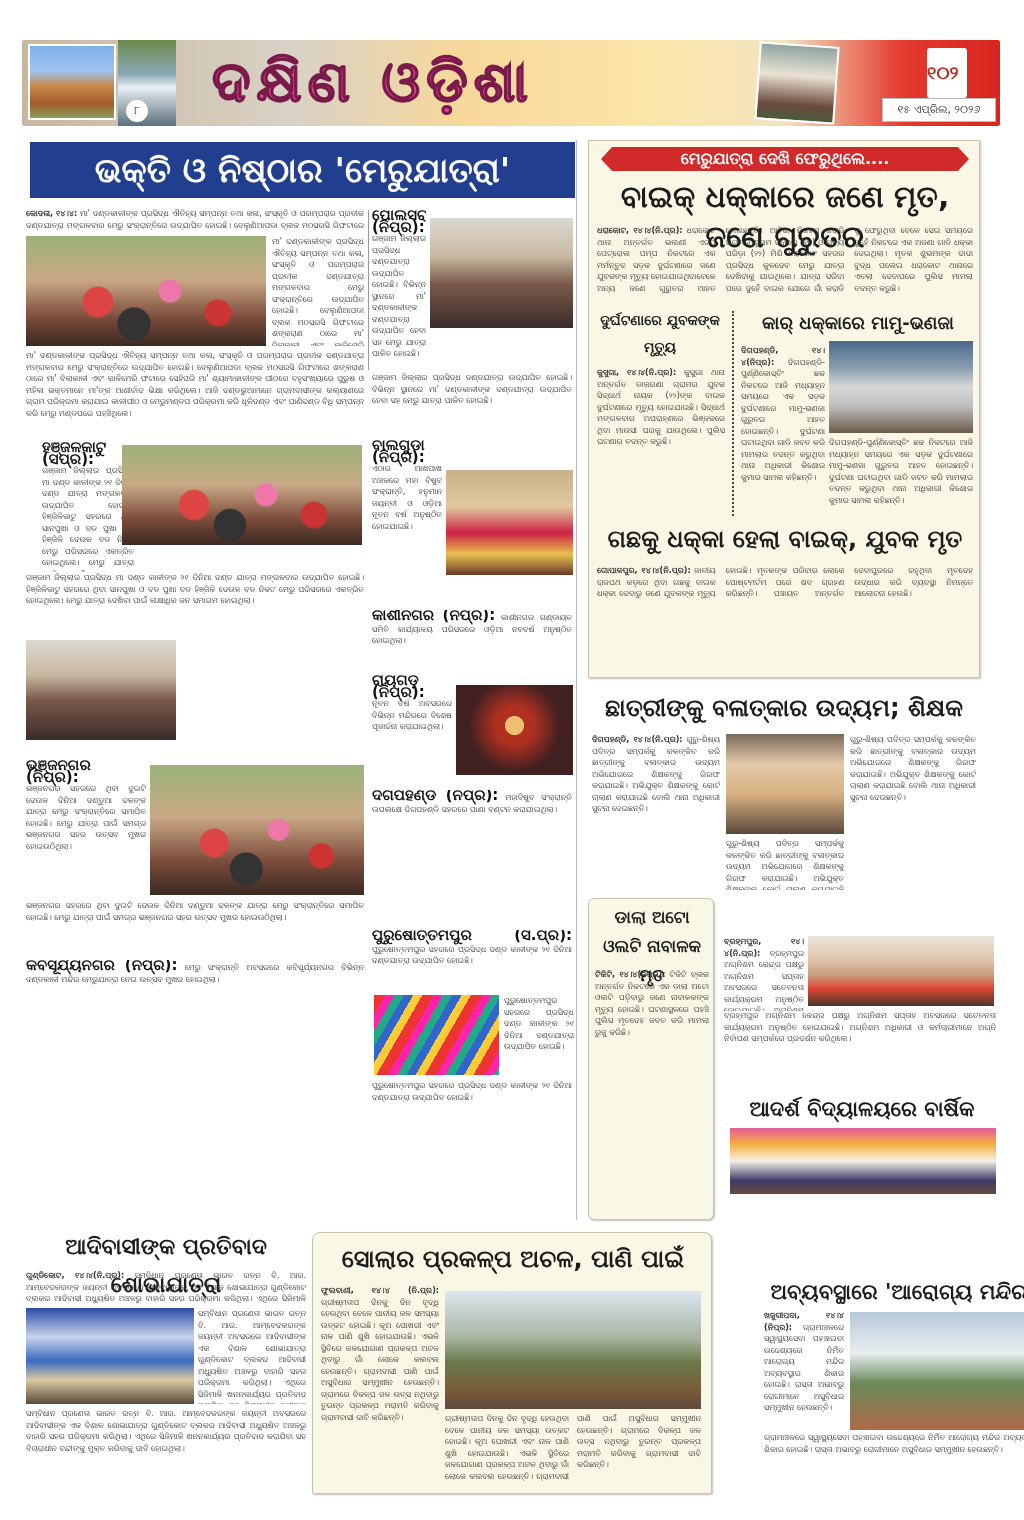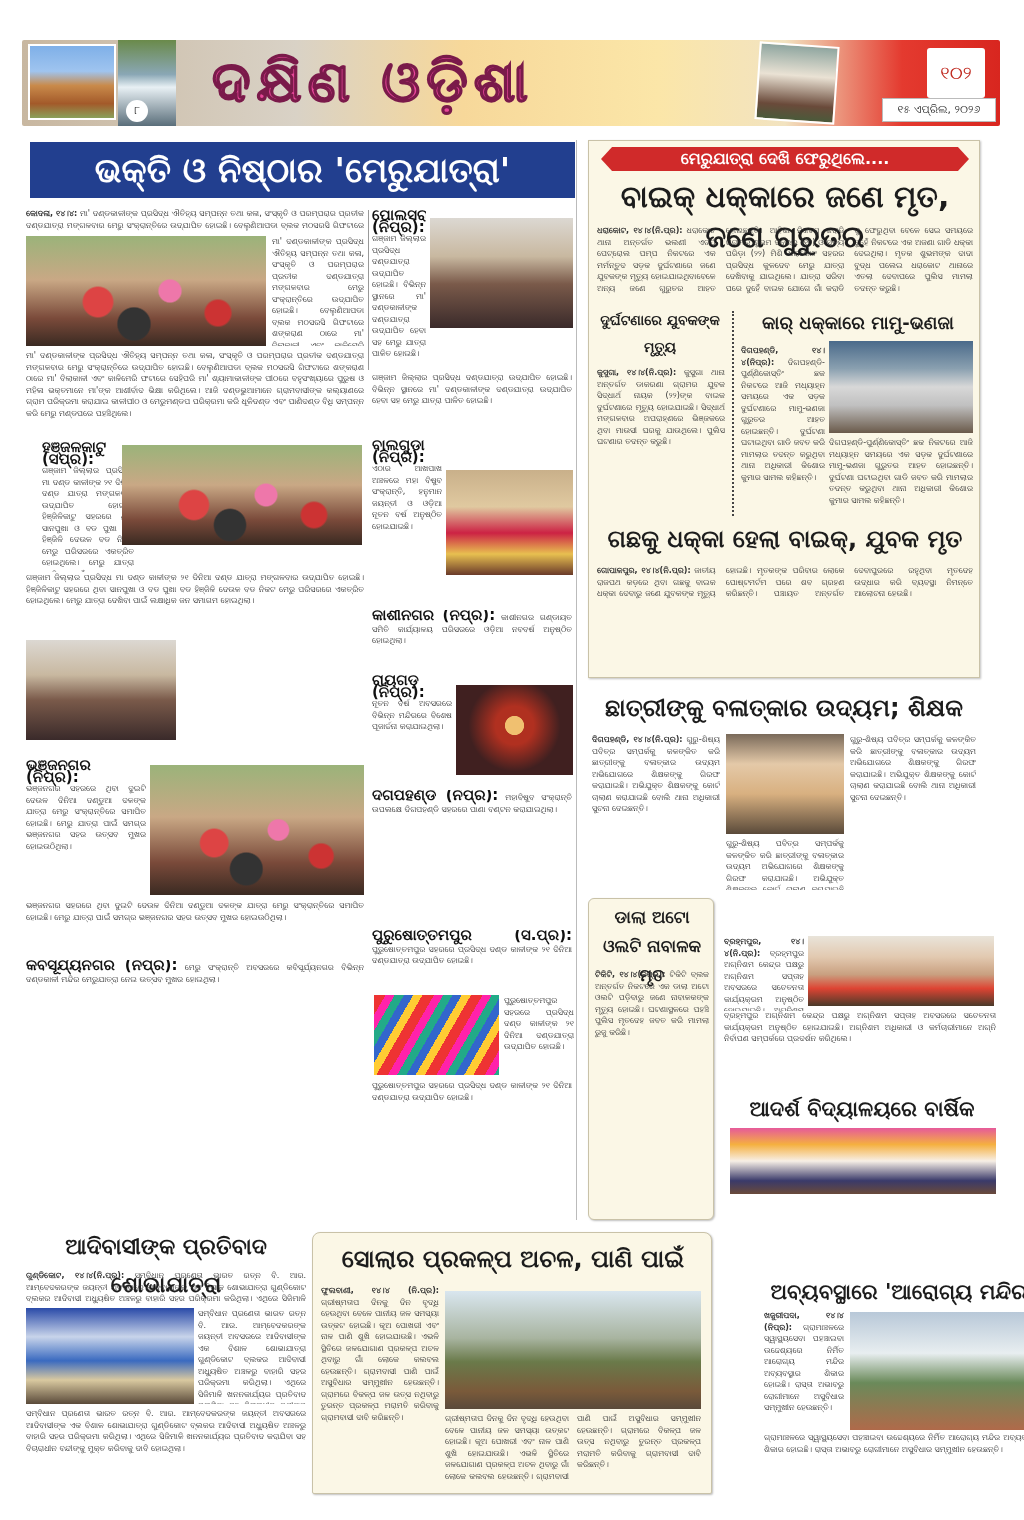--- a/index.html
+++ b/index.html
@@ -5,21 +5,21 @@
   * { box-sizing: border-box; margin: 0; padding: 0; }
   body { width: 1024px; height: 1520px; background: #ffffff; font-family: "DejaVu Sans", sans-serif; color: #222; position: relative; overflow: hidden; }
   .abs { position: absolute; }
   
   .masthead { left: 22px; top: 40px; width: 978px; height: 86px; background: linear-gradient(90deg, #c8b7a0 0%, #d9d2c6 28%, #f7d89a 45%, #fbe6a8 65%, #f2e3c0 78%, #e43a2f 90%, #d8261f 100%); border-radius: 2px; overflow: hidden; }
   .mh-temple { left: 6px; top: 4px; width: 88px; height: 76px; background: linear-gradient(180deg,#7fb0e8 0%,#9fc4ef 35%,#c98a4a 55%,#a35a2a 80%,#8aa05a 100%); border: 2px solid #fff; }
   .mh-falls { left: 96px; top: 0; width: 58px; height: 86px; background: linear-gradient(180deg,#6a8a4a 0%,#8aa7b5 40%,#e8f0f4 55%,#5a6e7a 100%); }
   .mh-page { left: 104px; top: 60px; width: 22px; height: 22px; border-radius: 50%; background: #fff; font-size: 11px; text-align: center; line-height: 22px; color: #333; }
   .mh-title { left: 190px; top: 8px; font-size: 56px; font-weight: bold; color: #e8479a; letter-spacing: 6px; -webkit-text-stroke: 1.5px #7a1a4a; line-height: 68px; }
   .mh-palace { left: 735px; top: 4px; width: 80px; height: 78px; background: linear-gradient(180deg,#8fa6a0 0%,#eae2d4 40%,#6a4a3a 80%,#4a5a3a 100%); transform: rotate(4deg); border: 2px solid #fff; }
-  .mh-logo { left: 905px; top: 8px; width: 58px; height: 50px; background: #fff; border-radius: 3px; text-align: center; font-size: 18px; font-weight: normal; color: #c02a20; line-height: 50px; }
+  .mh-logo { left: 905px; top: 8px; width: 40px; height: 50px; background: #fff; border-radius: 3px; font-size: 18px; font-weight: bold; color: #c02a20; line-height: 50px; }
   .mh-date { left: 860px; top: 58px; width: 114px; height: 24px; background: #fff; border: 1px solid #bbb; font-size: 11px; text-align: center; line-height: 22px; color: #333; }
 
   
   .headline-blue { background: #223f8f; color: #fff; font-weight: bold; text-align: center; }
   .body-text { font-size: 8px; line-height: 11.5px; color: #333; text-align: justify; overflow: hidden; }
   .body-text .dateline { font-weight: bold; }
   .photo { overflow: hidden; }
   .crowd { background: radial-gradient(circle at 30% 60%, #d44 0 8%, transparent 9%), radial-gradient(circle at 60% 50%, #e7a 0 7%, transparent 8%), radial-gradient(circle at 80% 70%, #c33 0 6%, transparent 7%), radial-gradient(circle at 45% 80%, #333 0 10%, transparent 11%), linear-gradient(180deg,#9bb37a 0%,#c9a885 40%,#7a4a3a 75%,#3a2a22 100%); }
   .temple-photo { background: linear-gradient(180deg,#dcd8d2 0%,#c8b8a0 35%,#7a5a4a 60%,#3a2a2a 100%); }
   .shrine-photo { background: radial-gradient(circle at 50% 45%, #f0c070 0 12%, #b03020 13% 25%, #402020 60%); }

